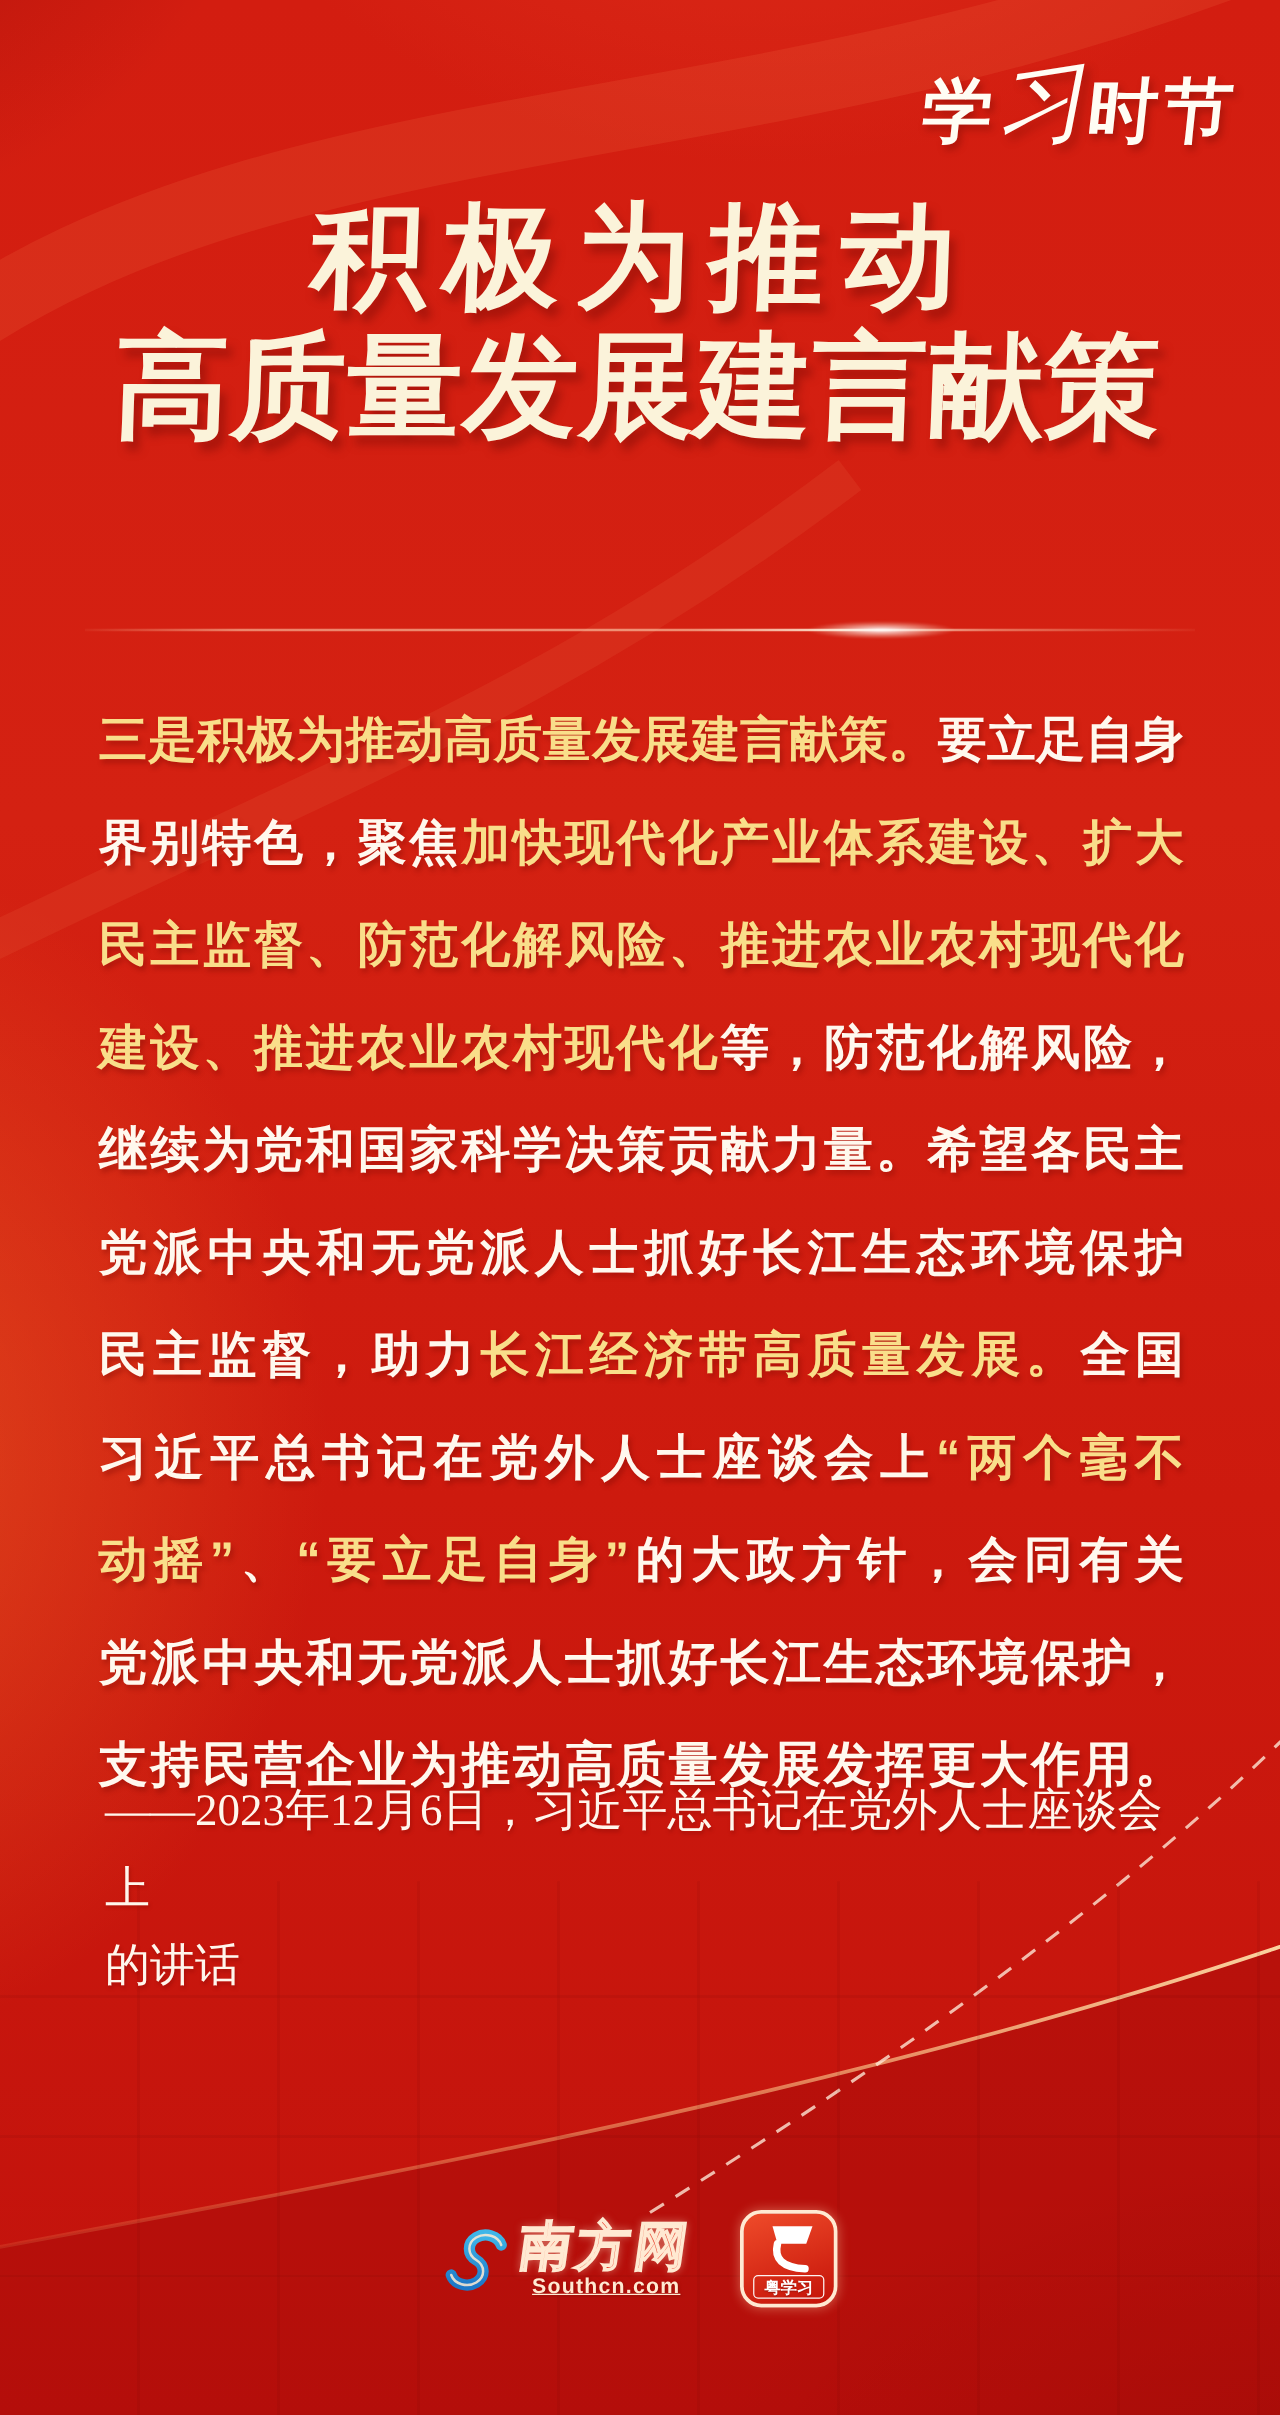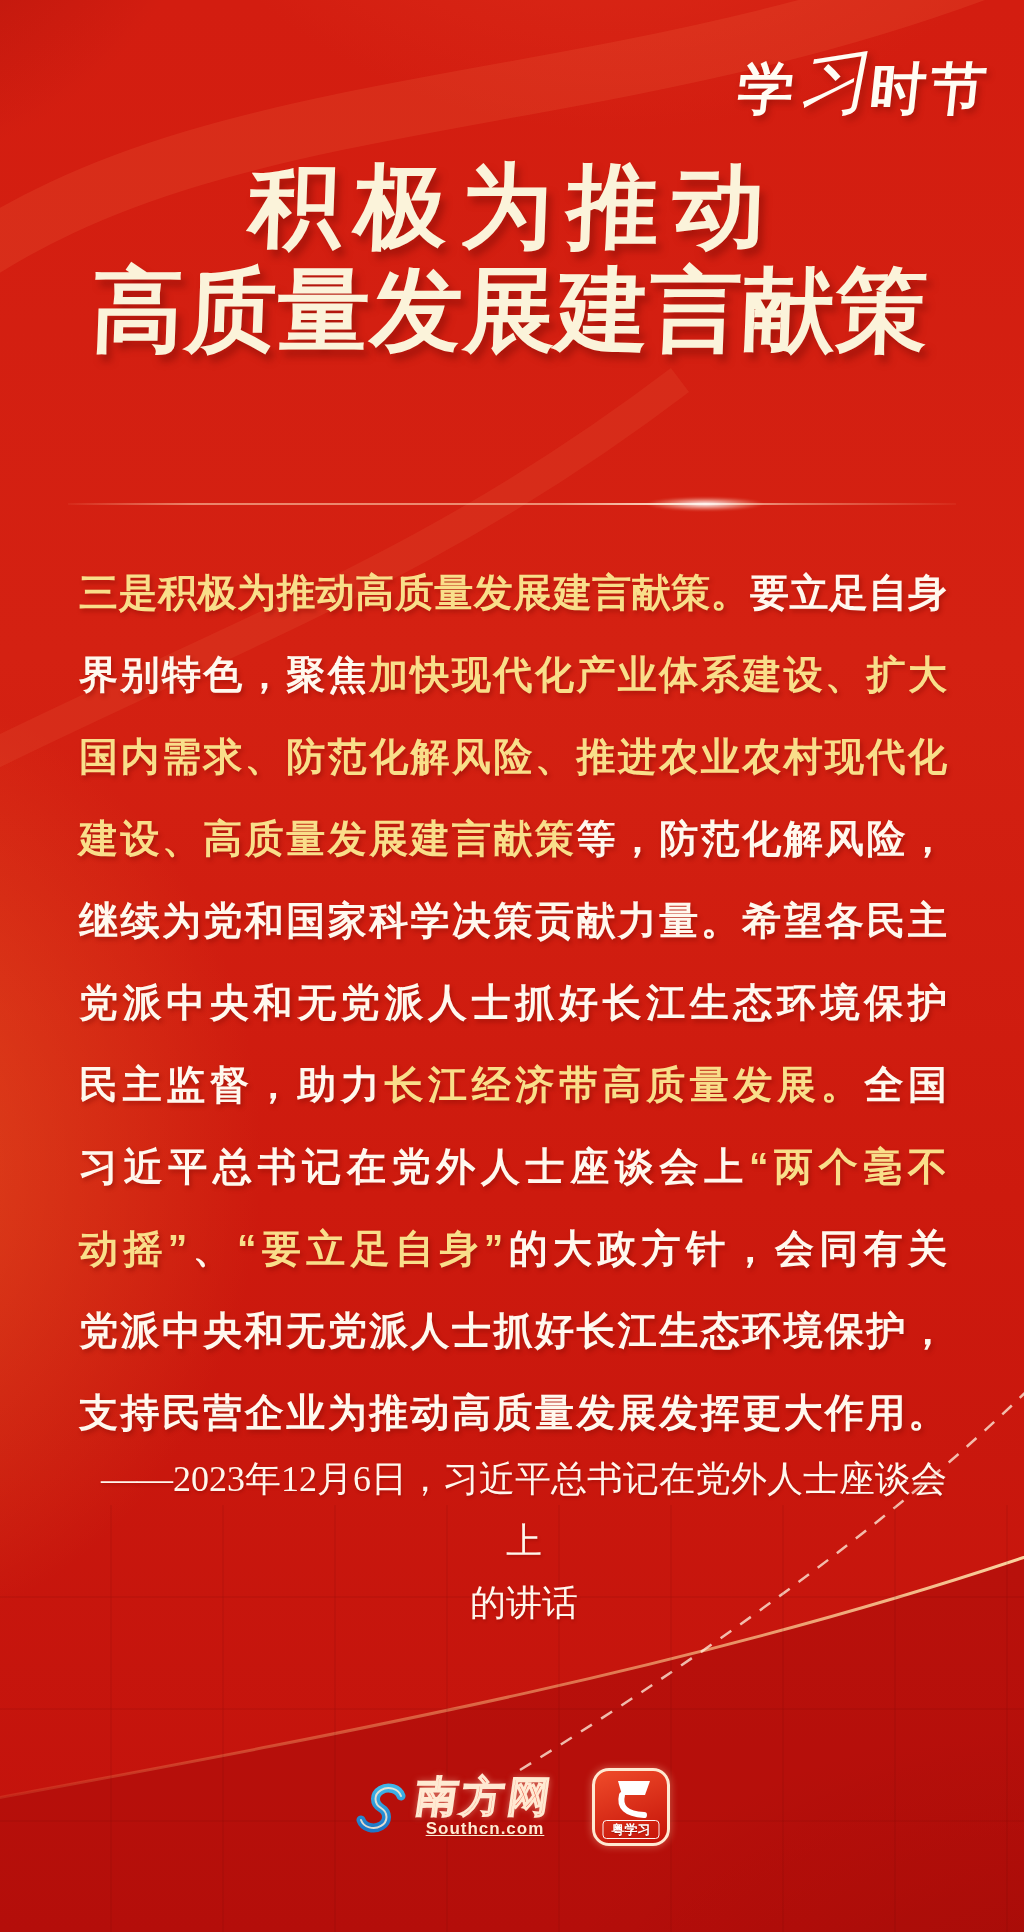--- a/index.html
+++ b/index.html
@@ -65,25 +65,24 @@
     height:82px;line-height:82px;font-size:39px;font-weight:700;
     text-align:justify;text-align-last:justify;
     white-space:nowrap;overflow:visible;
     text-shadow:2px 3px 4px rgba(130,10,5,.45);
   }
   .body-line span{white-space:normal;}
   .wh{color:#fff8ee;}
   .hl{color:#f9de8a;}
   
   .attribution{
-    position:absolute;left:84px;top:1448px;width:880px;
+    position:absolute;left:84px;top:1417px;width:880px;
     font-family:"Liberation Serif","DejaVu Serif",serif;
     font-size:36px;line-height:62px;color:#fff6ec;
     text-shadow:1px 2px 3px rgba(130,10,5,.4);
-    text-align:center;
   }
   
   .footer{
     position:absolute;left:0;top:1762px;width:1024px;height:90px;
     display:flex;justify-content:center;align-items:center;gap:38px;
   }
   .southern{display:flex;align-items:center;gap:8px;}
   .southern-text{display:flex;flex-direction:column;align-items:center;}
   .southern-cn{
     font-size:42px;font-weight:900;color:#e8402c;line-height:44px;
@@ -137,22 +136,22 @@
     <div class="l1">积极为推动</div>
     <div class="l2">高质量发展建言献策</div>
   </div>
 
   <div class="divider"></div>
   <div class="divider-glow"></div>
 
   <div class="body-text">
       <div class="body-line"><span class="hl">三是积极为推动高质量发展建言献策。</span><span class="wh">要立足自身</span></div>
       <div class="body-line"><span class="wh">界别特色，聚焦</span><span class="hl">加快现代化产业体系建设、扩大</span></div>
-      <div class="body-line"><span class="hl">国内需求、防范化解风险、推进农业农村现代化</span></div>
-      <div class="body-line"><span class="hl">建设、高质量发展建言献策</span><span class="wh">等，防范化解风险，</span></div>
+      <div class="body-line"><span class="hl">民主监督、防范化解风险、推进农业农村现代化</span></div>
+      <div class="body-line"><span class="hl">建设、推进农业农村现代化</span><span class="wh">等，防范化解风险，</span></div>
       <div class="body-line"><span class="wh">继续为党和国家科学决策贡献力量。希望各民主</span></div>
       <div class="body-line"><span class="wh">党派中央和无党派人士抓好长江生态环境保护</span></div>
       <div class="body-line"><span class="wh">民主监督，助力</span><span class="hl">长江经济带高质量发展。</span><span class="wh">全国</span></div>
       <div class="body-line"><span class="wh">习近平总书记在党外人士座谈会上</span><span class="hl">“两个毫不</span></div>
       <div class="body-line"><span class="hl">动摇”</span><span class="wh">、</span><span class="hl">“要立足自身”</span><span class="wh">的大政方针，会同有关</span></div>
       <div class="body-line"><span class="wh">党派中央和无党派人士抓好长江生态环境保护，</span></div>
       <div class="body-line"><span class="wh">支持民营企业为推动高质量发展发挥更大作用。</span></div>
     </div>
 
   <div class="attribution">

